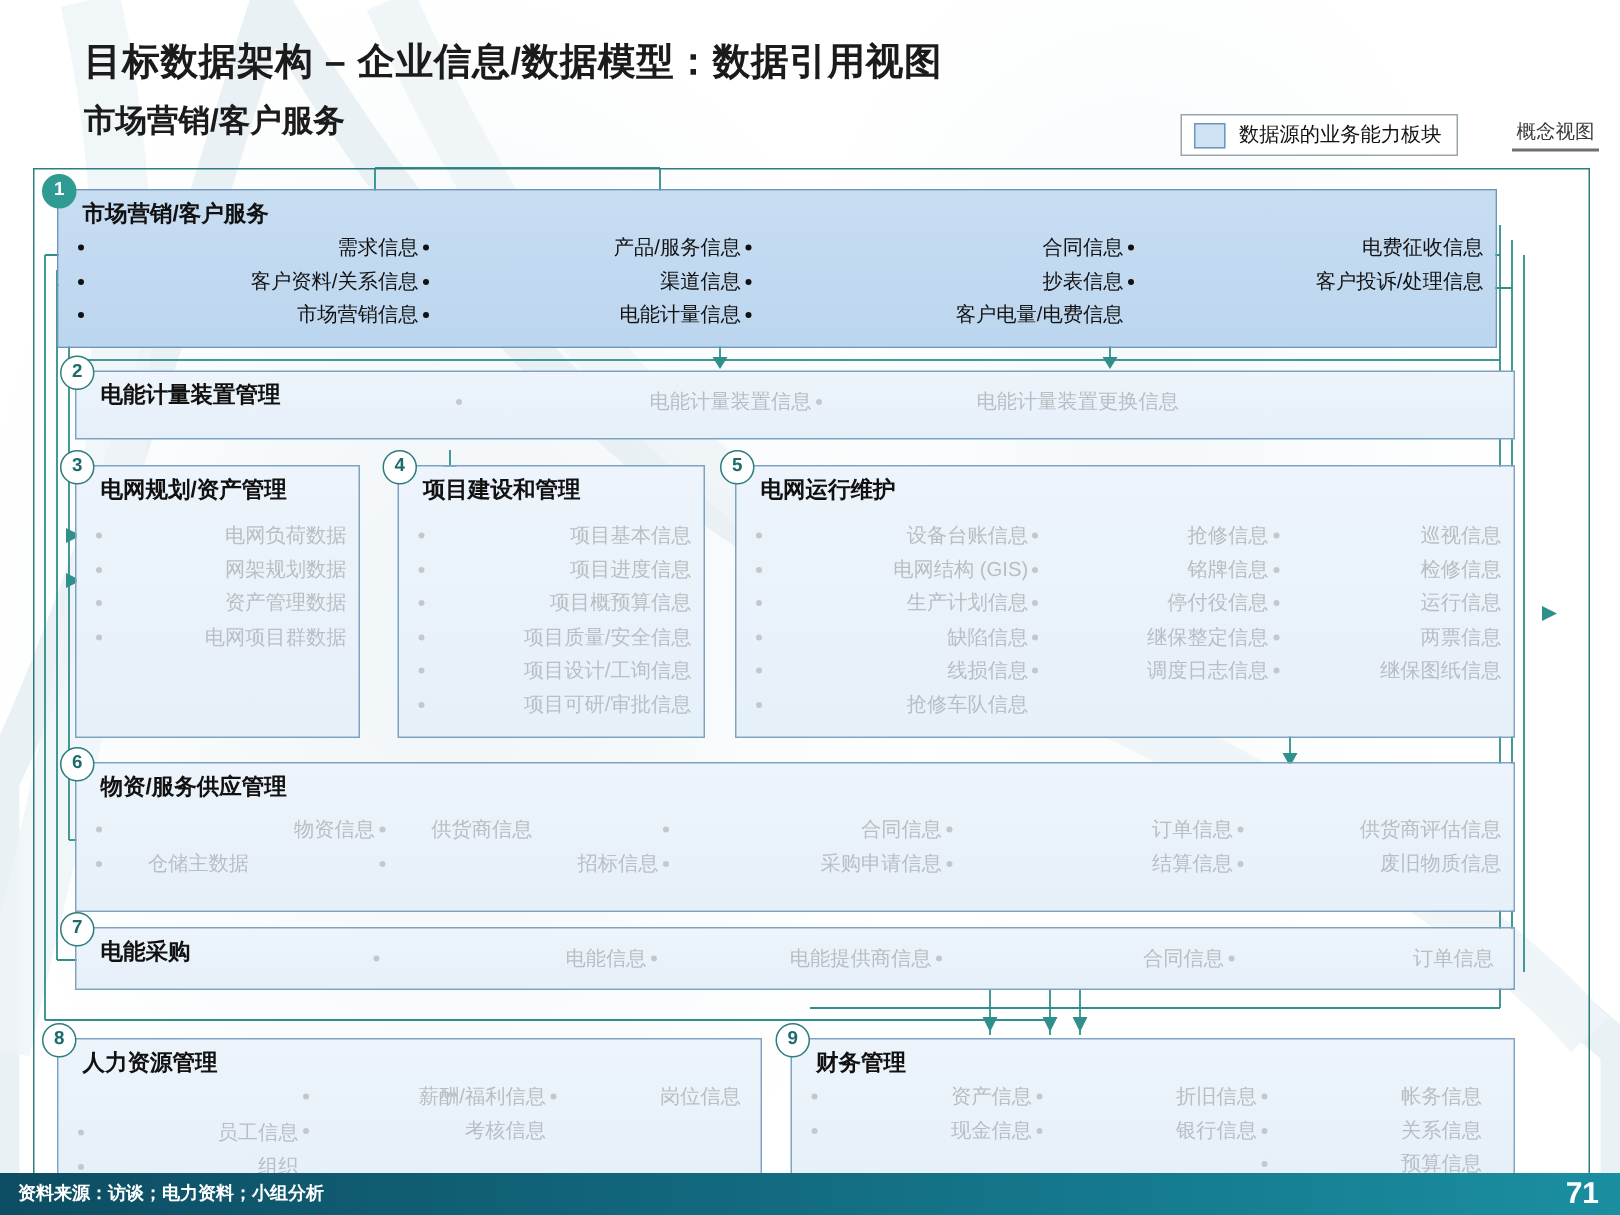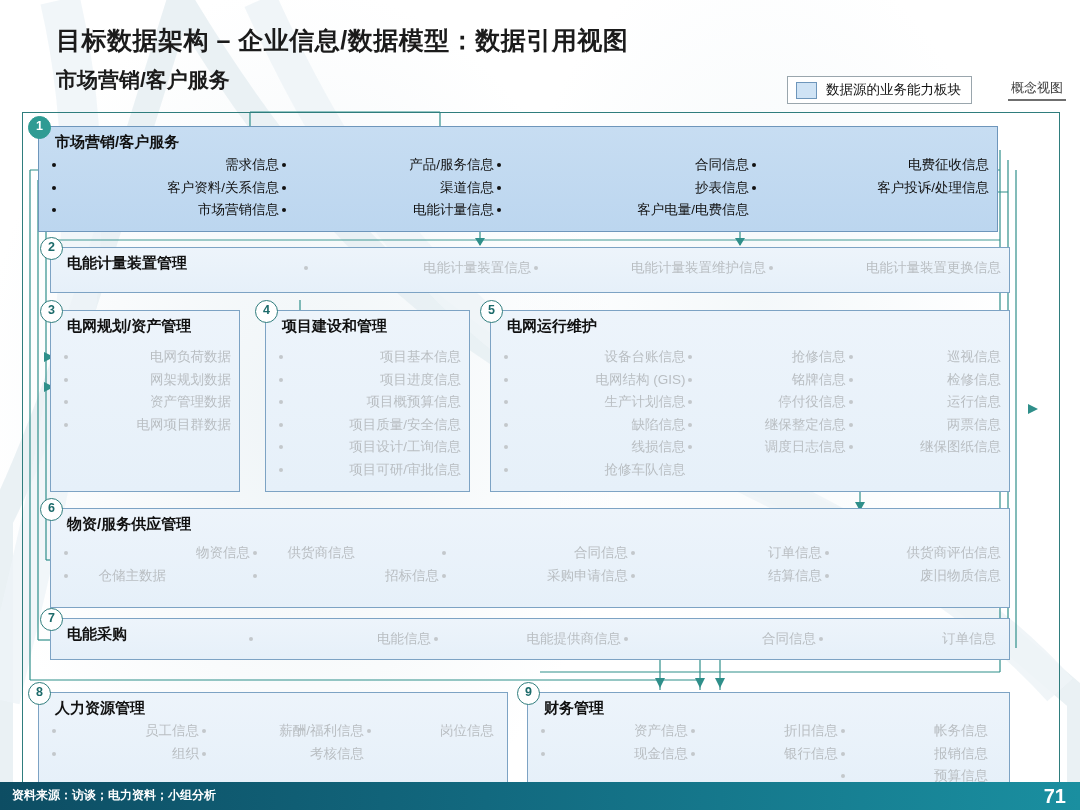--- a/index.html
+++ b/index.html
@@ -210,23 +210,20 @@
 </div>
 
 <div class="box plain" style="left:50px;top:247px;width:960px;height:46px;">
   <div class="numcircle">2</div>
   <div class="boxtitle">电能计量装置管理</div>
   <div class="cols" style="top:10px;left:250px;">
     <div class="col" style="width:240px;">
       <div class="item">电能计量装置信息</div>
     </div>
     <div class="col" style="width:245px;">
-      <div class="item">电能计量装置维护信息</div>
-    </div>
-    <div class="col" style="width:245px;">
       <div class="item">电能计量装置更换信息</div>
     </div>
   </div>
 </div>
 
 <div class="box plain" style="left:50px;top:310px;width:190px;height:182px;">
   <div class="numcircle">3</div>
   <div class="boxtitle">电网规划/资产管理</div>
   <div class="cols" style="top:36px;">
     <div class="col" style="width:175px;">
@@ -325,21 +322,21 @@
     <div class="col" style="width:180px;">
       <div class="item">订单信息</div>
     </div>
   </div>
 </div>
 
 <div class="box plain" style="left:38px;top:692px;width:470px;height:92px;">
   <div class="numcircle">8</div>
   <div class="boxtitle">人力资源管理</div>
   <div class="cols" style="top:28px;">
-    <div class="col" style="width:150px;">
+    <div class="col" style="width:150px;margin-top:24px;">
       <div class="item">员工信息</div>
       <div class="item">组织</div>
     </div>
     <div class="col" style="width:165px;">
       <div class="item">薪酬/福利信息</div>
       <div class="item">考核信息</div>
     </div>
     <div class="col" style="width:130px;">
       <div class="item">岗位信息</div>
     </div>
@@ -353,21 +350,21 @@
     <div class="col" style="width:150px;">
       <div class="item">资产信息</div>
       <div class="item">现金信息</div>
     </div>
     <div class="col" style="width:150px;">
       <div class="item">折旧信息</div>
       <div class="item">银行信息</div>
     </div>
     <div class="col" style="width:150px;">
       <div class="item">帐务信息</div>
-      <div class="item">报销信息</div>
+      <div class="item">关系信息</div>
       <div class="item">预算信息</div>
     </div>
   </div>
 </div>
 
 <div class="footerbar"></div>
 <div class="footertext">资料来源：访谈；电力资料；小组分析</div>
 <div class="pagenum">71</div>
 
 </body></html>

